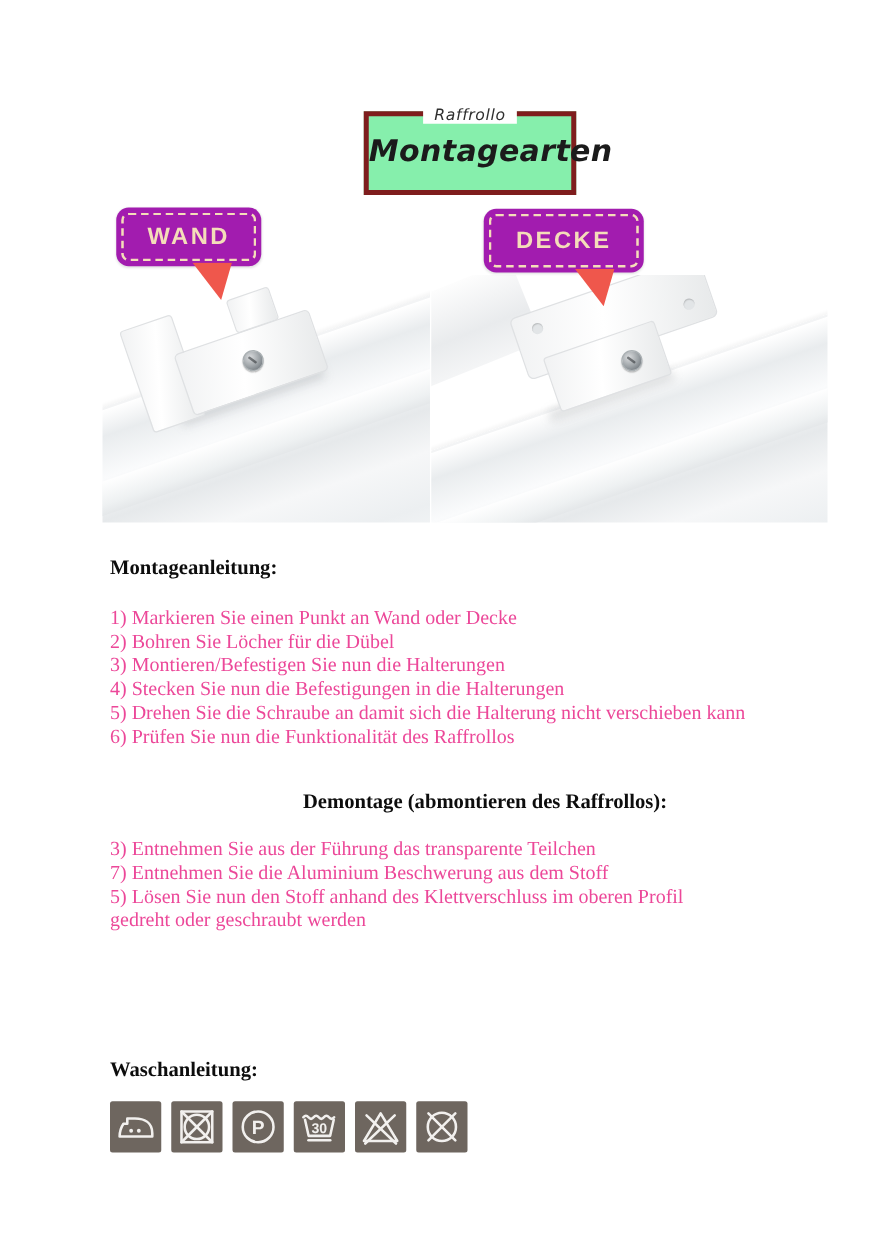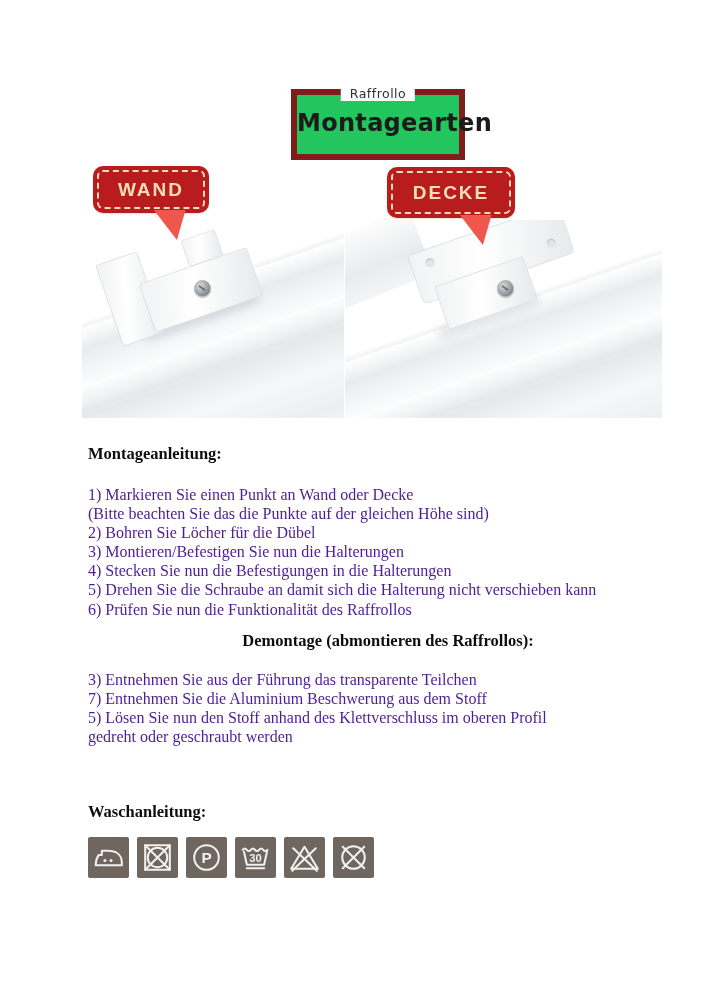--- a/index.html
+++ b/index.html
@@ -5,21 +5,21 @@
   html,body{margin:0;padding:0;}
   body{
     width:707px;height:1000px;position:relative;background:#ffffff;
     font-family:"Liberation Serif","DejaVu Serif",serif;color:#111;
     overflow:hidden;
   }
 
   
   .logo-box{
     position:absolute;left:291px;top:89px;width:162px;height:59px;
-    border:6px solid #7f1d1d;background:#22c55e;
+    border:4px solid #7f1d1d;background:#86efac;font-style:italic;
   }
   .logo-brand{
     position:absolute;top:-9px;left:50%;transform:translateX(-50%);
     background:#fff;padding:0 9px;white-space:nowrap;
     font-family:"DejaVu Sans","Liberation Sans",sans-serif;
     font-size:12.5px;color:#2f2f2f;letter-spacing:.5px;
   }
   .logo-title{
     position:absolute;left:0;right:0;top:14px;
     font-family:"DejaVu Sans","Liberation Sans",sans-serif;
@@ -74,21 +74,21 @@
   .screw::after{
     content:"";position:absolute;left:3px;top:6px;width:8px;height:2px;
     background:rgba(40,44,48,.55);transform:rotate(35deg);border-radius:1px;
   }
   .photo-wall .screw{left:112px;top:60px;}
   .photo-ceiling .screw{left:152px;top:60px;}
 
   
   .bubble{position:absolute;z-index:6;}
   .bubble-body{
-    position:relative;width:100%;height:100%;background:#b91c1c;border-radius:10px;
+    position:relative;width:100%;height:100%;background:#a21caf;border-radius:10px;
     display:flex;align-items:center;justify-content:center;
     box-shadow:0 1px 2px rgba(0,0,0,.12);
   }
   .bubble-body::before{
     content:"";position:absolute;inset:4px;border:2px dashed #f4ddb9;border-radius:6px;
   }
   .bubble-label{
     font-family:"Liberation Sans","DejaVu Sans",sans-serif;font-weight:700;
     font-size:19px;letter-spacing:2px;color:#f4ddb9;
   }
@@ -100,26 +100,26 @@
   .bubble-wall .bubble-tail{left:58px;top:44px;}
   .bubble-ceiling{left:387px;top:167px;width:128px;height:51px;}
   .bubble-ceiling .bubble-tail{left:70px;top:48px;}
 
   
   .section{position:absolute;left:88px;width:600px;}
   .section h3{
     margin:0;font-size:16.5px;font-weight:700;line-height:20px;color:#0d0d0d;
   }
   .steps{margin:0;}
-  .step{font-size:16px;line-height:19.1px;white-space:nowrap;color:#4c1d95;}
+  .step{font-size:16px;line-height:19.1px;white-space:nowrap;color:#ec4899;}
   .sec-montage{top:444px;}
   .sec-montage h3{margin-bottom:21px;}
   .sec-demontage{top:631px;}
   .sec-demontage h3{margin-bottom:19px;text-align:center;}
-  .sec-wasch{top:802px;}
+  .sec-wasch{top:846px;}
   .sec-wasch h3{margin-bottom:15px;}
 
   
   .care-row{display:flex;gap:8px;}
   .care{
     width:41px;height:41px;background:#6e665f;border-radius:2px;
     display:flex;align-items:center;justify-content:center;
   }
   .care svg{width:41px;height:41px;display:block;}
   .care .ln{stroke:#f2f0ee;stroke-width:2;fill:none;stroke-linecap:round;stroke-linejoin:round;}
@@ -169,21 +169,20 @@
   <div class="bubble-body">
     <span class="bubble-label">DECKE</span>
   </div>
   <div class="bubble-tail"></div>
 </div>
 
 <div class="section sec-montage">
   <h3>Montageanleitung:</h3>
   <div class="steps">
     <div class="step">1) Markieren Sie einen Punkt an Wand oder Decke</div>
-    <div class="step">(Bitte beachten Sie das die Punkte auf der gleichen Höhe sind)</div>
     <div class="step">2) Bohren Sie Löcher für die Dübel</div>
     <div class="step">3) Montieren/Befestigen Sie nun die Halterungen</div>
     <div class="step">4) Stecken Sie nun die Befestigungen in die Halterungen</div>
     <div class="step">5) Drehen Sie die Schraube an damit sich die Halterung nicht verschieben kann</div>
     <div class="step">6) Prüfen Sie nun die Funktionalität des Raffrollos</div>
   </div>
 </div>
 
 <div class="section sec-demontage">
   <h3>Demontage (abmontieren des Raffrollos):</h3>

